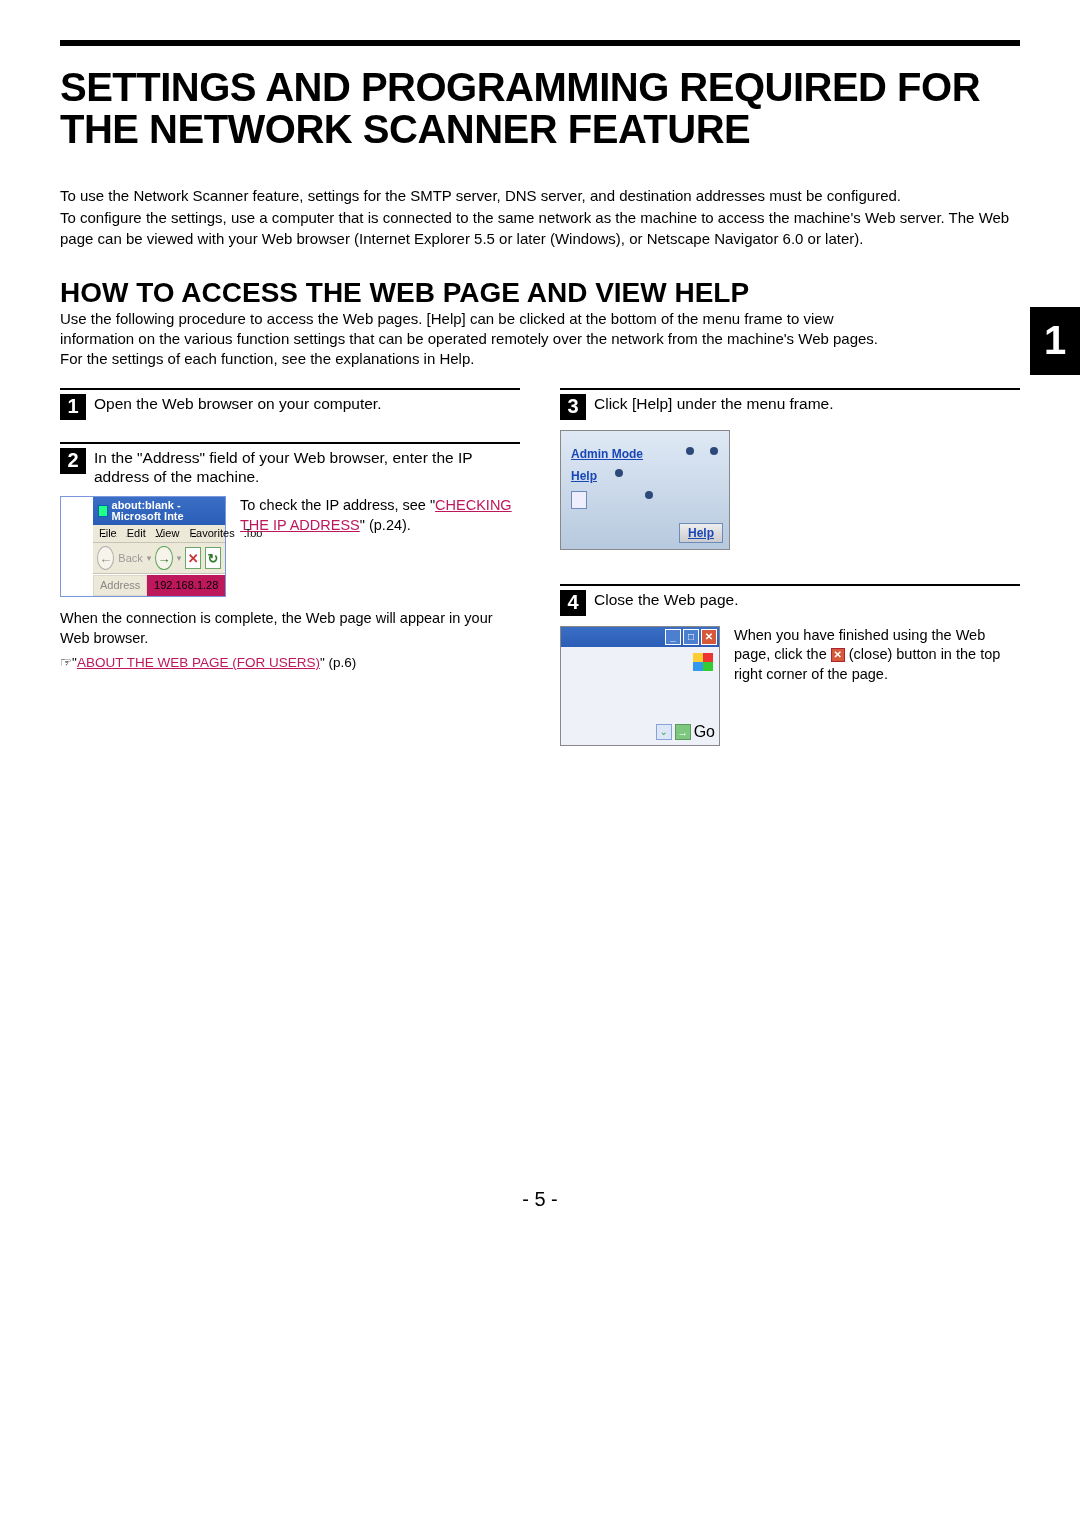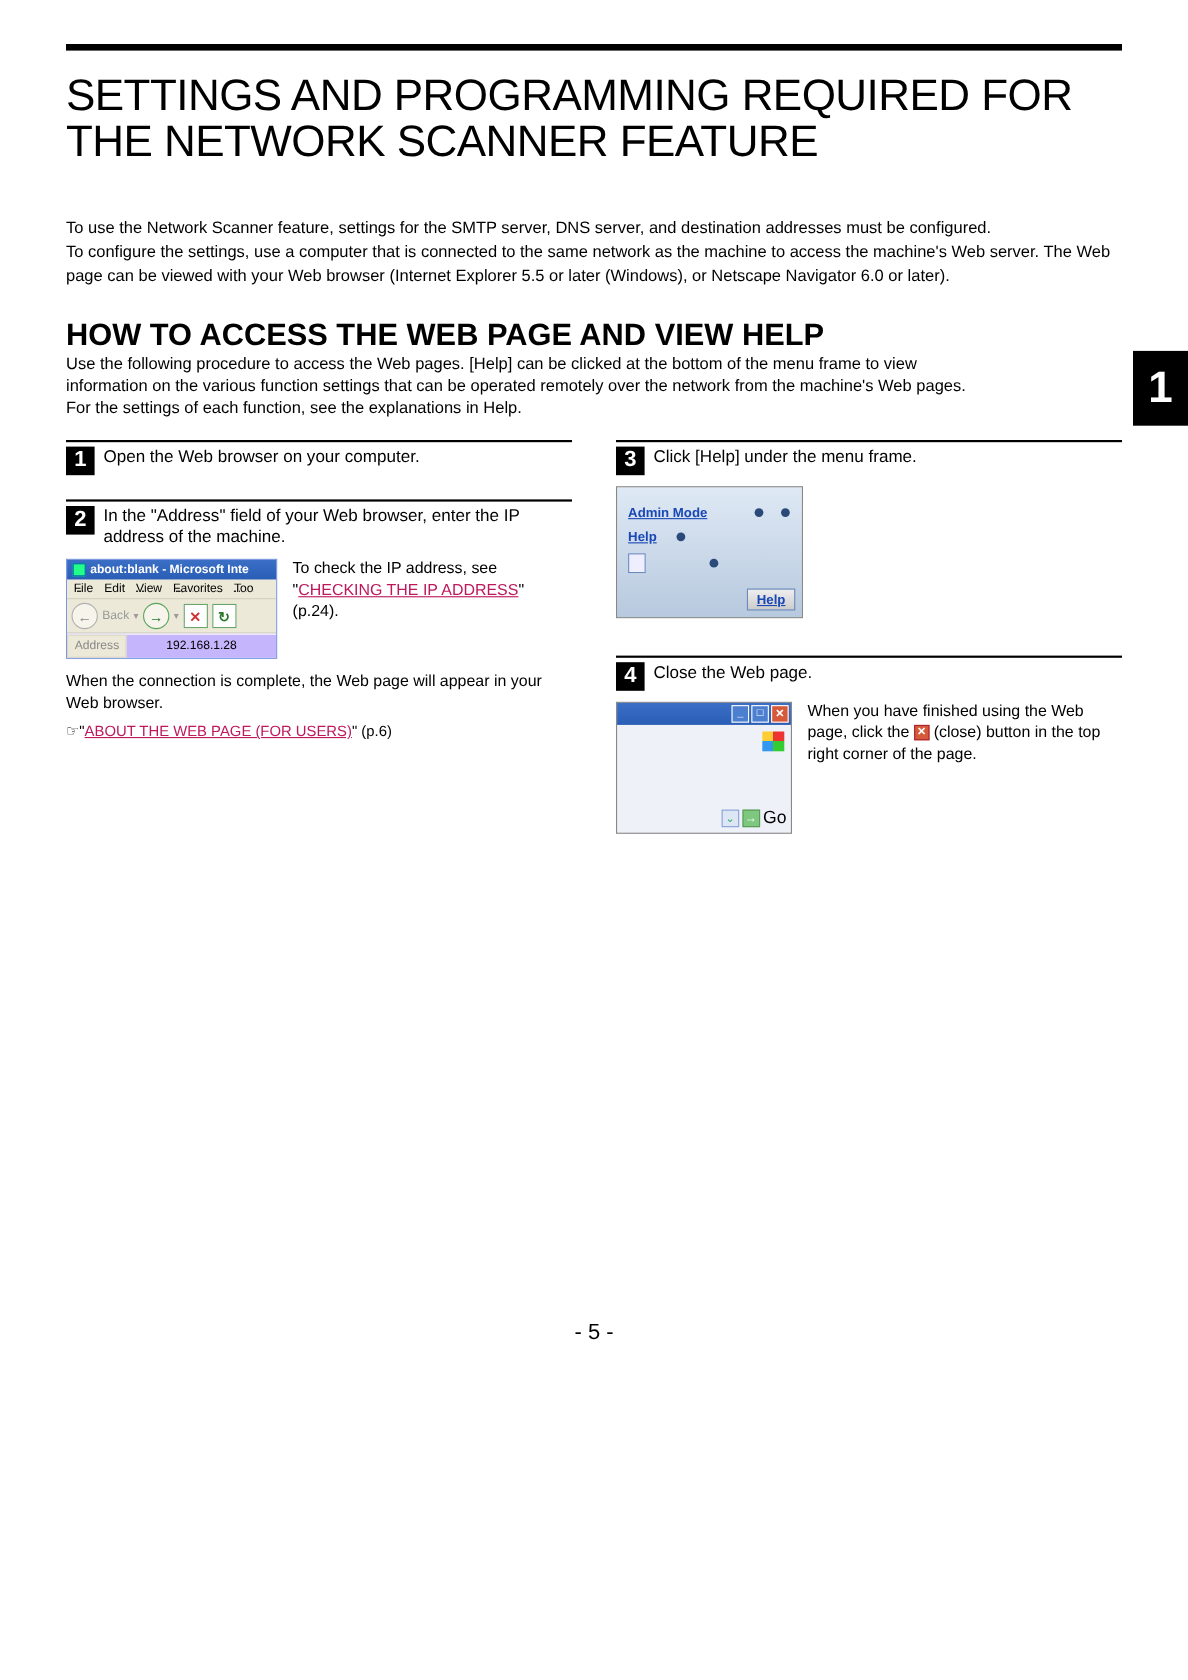--- a/index.html
+++ b/index.html
@@ -8,24 +8,24 @@
     background: #fff;
     width: 1080px;
     padding: 40px 60px 40px 60px;
   }
   .rule {
     border-top: 6px solid #000;
     margin-bottom: 20px;
   }
   h1 {
     font-size: 40px;
-    font-weight: normal;
+    font-weight: bold;
     letter-spacing: -0.5px;
     line-height: 1.05;
-    margin-bottom: 48px;
+    margin-bottom: 36px;
   }
   .intro p {
     font-size: 15px;
     line-height: 1.35;
     margin-bottom: 2px;
   }
   h2 {
     font-size: 28px;
     font-weight: bold;
     margin-top: 28px;
@@ -112,26 +112,27 @@
   .row-2 {
     display: flex;
     gap: 14px;
     margin-top: 10px;
   }
   .row-2 .fig { flex-shrink: 0; }
   .row-2 .txt { font-size: 14.5px; line-height: 1.35; }
 
   
   .ie-window {
-    width: 192px;
+    width: 166px;
     border: 1px solid #7a96df;
     font-family: Tahoma, Arial, sans-serif;
     font-size: 11px;
     line-height: 1;
     background: #fff;
+    padding-left: 32px;
   }
   .ie-title {
     background: linear-gradient(#3b6ec5, #2a5db5);
     color: #fff;
     font-weight: bold;
     padding: 3px 5px;
     font-size: 11px;
     display: flex;
     align-items: center;
     gap: 4px;
@@ -164,42 +165,42 @@
     background:#f6f4eb;
   }
   .rbtn.on { color:#2a7a2a; border-color:#5aa55a; }
   .sqbtn {
     width:22px; height:22px; border:1px solid #6aa56a;
     display:flex;align-items:center;justify-content:center;
     color:#c33; font-weight:bold; background:#fff; font-size:13px;
   }
   .sqbtn.green { color:#2a7a2a; }
   .ie-addr {
-    display:flex; align-items:center; background:#c4b5fd;
+    display:flex; align-items:center; background:#be185d;
     border-top:1px solid #fff;
   }
   .ie-addr .lbl {
     padding:4px 6px; color:#888; background:#ece9d8;
     border:1px solid #dcd8c8; font-size:11px;
   }
   .ie-addr .val {
     flex:1; text-align:center; padding:4px 2px; font-size:11px;
   }
 
   
   .help-box {
     width: 170px; height: 120px;
     border: 1px solid #888;
     background: linear-gradient(#dfe9f5, #b7c9de);
     position: relative;
     padding: 8px 10px;
     font-size: 12px;
   }
   .help-box a { color:#1947b5; font-weight:bold; text-decoration:underline; font-size:12px; }
-  .help-box .row { display:flex; align-items:center; gap:18px; margin:8px 0; }
+  .help-box .row { display:flex; align-items:flex-start; gap:18px; margin:8px 0; }
   .dot { width:8px; height:8px; border-radius:50%; background:#2b4a7a; }
   .page-ico {
     width:16px;height:18px;border:1px solid #6b8bbd;background:#eef;
     display:inline-block;
   }
   .help-btn {
     position:absolute; right:6px; bottom:6px;
     background: linear-gradient(#eee,#ccc);
     border:1px solid #6b8bbd; padding:2px 8px;
   }

